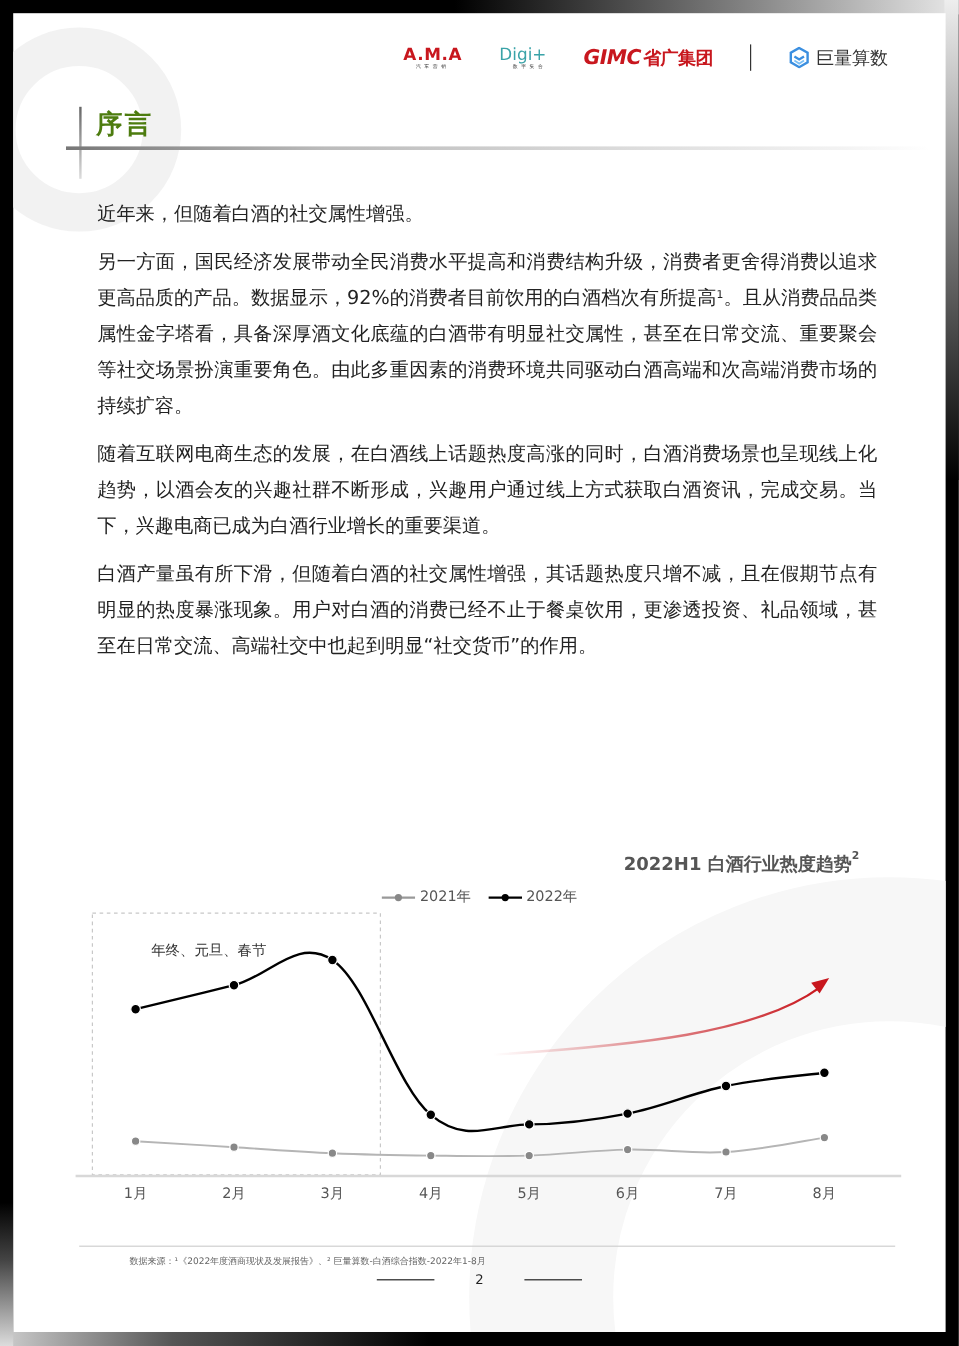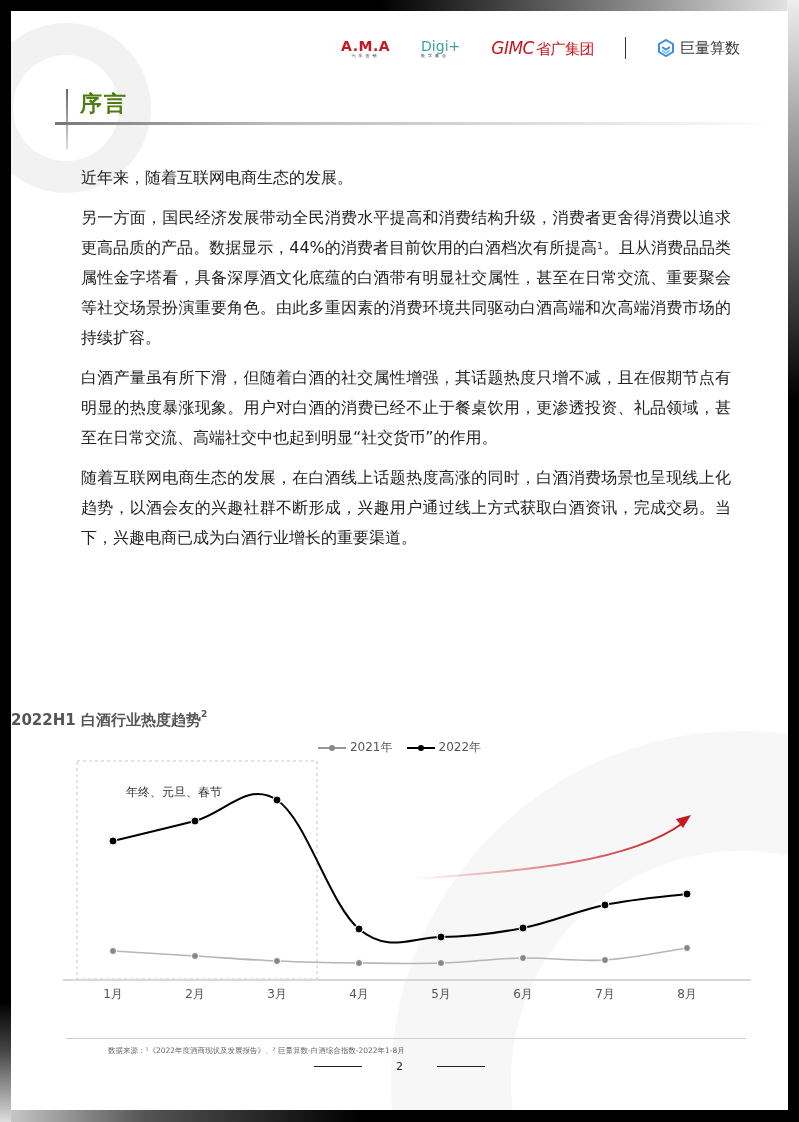--- a/index.html
+++ b/index.html
@@ -37,24 +37,24 @@
     position: absolute; left: 380px; top: 720px; width: 700px; height: 700px;
     border-radius: 50%; border: 120px solid #f7f7f7; box-sizing: border-box;
   }
   .logos {
     position: absolute; right: 48px; top: 22px; height: 30px;
     display: flex; align-items: center; gap: 31px;
   }
   .logo-ama { display: flex; flex-direction: column; align-items: center; line-height: 1; }
   .logo-ama .main { color: #c8171e; font-weight: bold; font-size: 14px; letter-spacing: 0.5px; }
   .logo-ama .sub { color: #333; font-size: 4px; letter-spacing: 3px; margin-top: 1px; }
-  .logo-digi { display: flex; flex-direction: column; align-items: flex-start; line-height: 1; }
+  .logo-digi { display: flex; flex-direction: column; align-items: flex-end; line-height: 1; }
   .logo-digi .main { color: #3aa3a8; font-size: 14px; }
   .logo-digi .sub { color: #333; font-size: 4px; letter-spacing: 3px; margin-top: 1px; }
-  .logo-gimc { color: #c8171e; font-weight: normal; font-style: italic; font-size: 17px; letter-spacing: -0.5px; }
+  .logo-gimc { color: #c8171e; font-weight: bold; font-style: italic; font-size: 17px; letter-spacing: -0.5px; }
   .logo-gimc .cn { font-style: normal; font-size: 15px; margin-left: 2px; }
   .logo-divider { width: 1px; height: 22px; background: #333; }
   .logo-jl { display: flex; align-items: center; gap: 5px; color: #333; font-size: 15px; font-family: Liberation Serif, serif; }
   .logo-jl svg { display: block; }
   .title-vline { position: absolute; left: 55px; top: 78px; width: 2px; height: 60px;
     background: linear-gradient(to bottom, #666, #ddd); }
   .title-hline { position: absolute; left: 44px; top: 111px; width: 720px; height: 3px;
     background: linear-gradient(to right, #777 0%, #bbb 30%, #f3f3f3 90%, #fff 100%); }
   .title {
     position: absolute; left: 69px; top: 78px; font-size: 22px; font-weight: bold; color: #4d7c0f;
@@ -62,21 +62,21 @@
   }
 
   .body-text {
     position: absolute; left: 70px; top: 152px; width: 650px;
     font-size: 16px; color: #222; line-height: 30px;
   }
   .body-text p { margin: 0 0 10px 0; text-align: justify; }
   sup { font-size: 9px; vertical-align: top; position: relative; top: -2px; }
 
   .chart-title {
-    position: absolute; left: 0; width: 705px; top: 700px; text-align: left;
+    position: absolute; left: 0; width: 705px; top: 700px; text-align: right;
     font-size: 15px; font-weight: bold; color: #555;
   }
   .legend {
     position: absolute; left: 0; width: 777px; top: 728px; display: flex; justify-content: center;
     gap: 14px; font-size: 12px; color: #555; align-items: flex-end;
   }
   .legend-item { display: flex; align-items: center; gap: 4px; }
   .chart-svg { position: absolute; left: 0; top: 0; }
   .xlabel { font-size: 12px; fill: #555; }
   .annot { font-size: 12px; fill: #333; }
@@ -124,24 +124,24 @@
       </svg>
       <span>巨量算数</span>
     </div>
   </div>
 
   <div class="title-vline"></div>
   <div class="title-hline"></div>
   <div class="title">序言</div>
 
   <div class="body-text">
-    <p>近年来，随着互联网电商生态的发展。</p>
-    <p><span>另一方面，国民经济发展带动全民消费水平提高和消费结构升级，消费者更舍得消费以追求更高品质的产品。数据显示，44%的消费者目前饮用的白酒档次有所提高</span><sup>1</sup><span>。且从消费品品类属性金字塔看，具备深厚酒文化底蕴的白酒带有明显社交属性，甚至在日常交流、重要聚会等社交场景扮演重要角色。由此多重因素的消费环境共同驱动白酒高端和次高端消费市场的持续扩容。</span></p>
+    <p>近年来，但随着白酒的社交属性增强。</p>
+    <p><span>另一方面，国民经济发展带动全民消费水平提高和消费结构升级，消费者更舍得消费以追求更高品质的产品。数据显示，92%的消费者目前饮用的白酒档次有所提高</span><sup>1</sup><span>。且从消费品品类属性金字塔看，具备深厚酒文化底蕴的白酒带有明显社交属性，甚至在日常交流、重要聚会等社交场景扮演重要角色。由此多重因素的消费环境共同驱动白酒高端和次高端消费市场的持续扩容。</span></p>
+    <p>随着互联网电商生态的发展，在白酒线上话题热度高涨的同时，白酒消费场景也呈现线上化趋势，以酒会友的兴趣社群不断形成，兴趣用户通过线上方式获取白酒资讯，完成交易。当下，兴趣电商已成为白酒行业增长的重要渠道。</p>
     <p>白酒产量虽有所下滑，但随着白酒的社交属性增强，其话题热度只增不减，且在假期节点有明显的热度暴涨现象。用户对白酒的消费已经不止于餐桌饮用，更渗透投资、礼品领域，甚至在日常交流、高端社交中也起到明显“社交货币”的作用。</p>
-    <p>随着互联网电商生态的发展，在白酒线上话题热度高涨的同时，白酒消费场景也呈现线上化趋势，以酒会友的兴趣社群不断形成，兴趣用户通过线上方式获取白酒资讯，完成交易。当下，兴趣电商已成为白酒行业增长的重要渠道。</p>
   </div>
 
   <div class="chart-title"><span>2022H1 白酒行业热度趋势</span><sup>2</sup></div>
 
   <div class="legend">
     <div class="legend-item">
       <svg width="28" height="8">
           <line x1="0" y1="4" x2="28" y2="4" stroke="#999" stroke-width="2"></line>
           <circle cx="14" cy="4" r="3" fill="#888"></circle>
         </svg>

